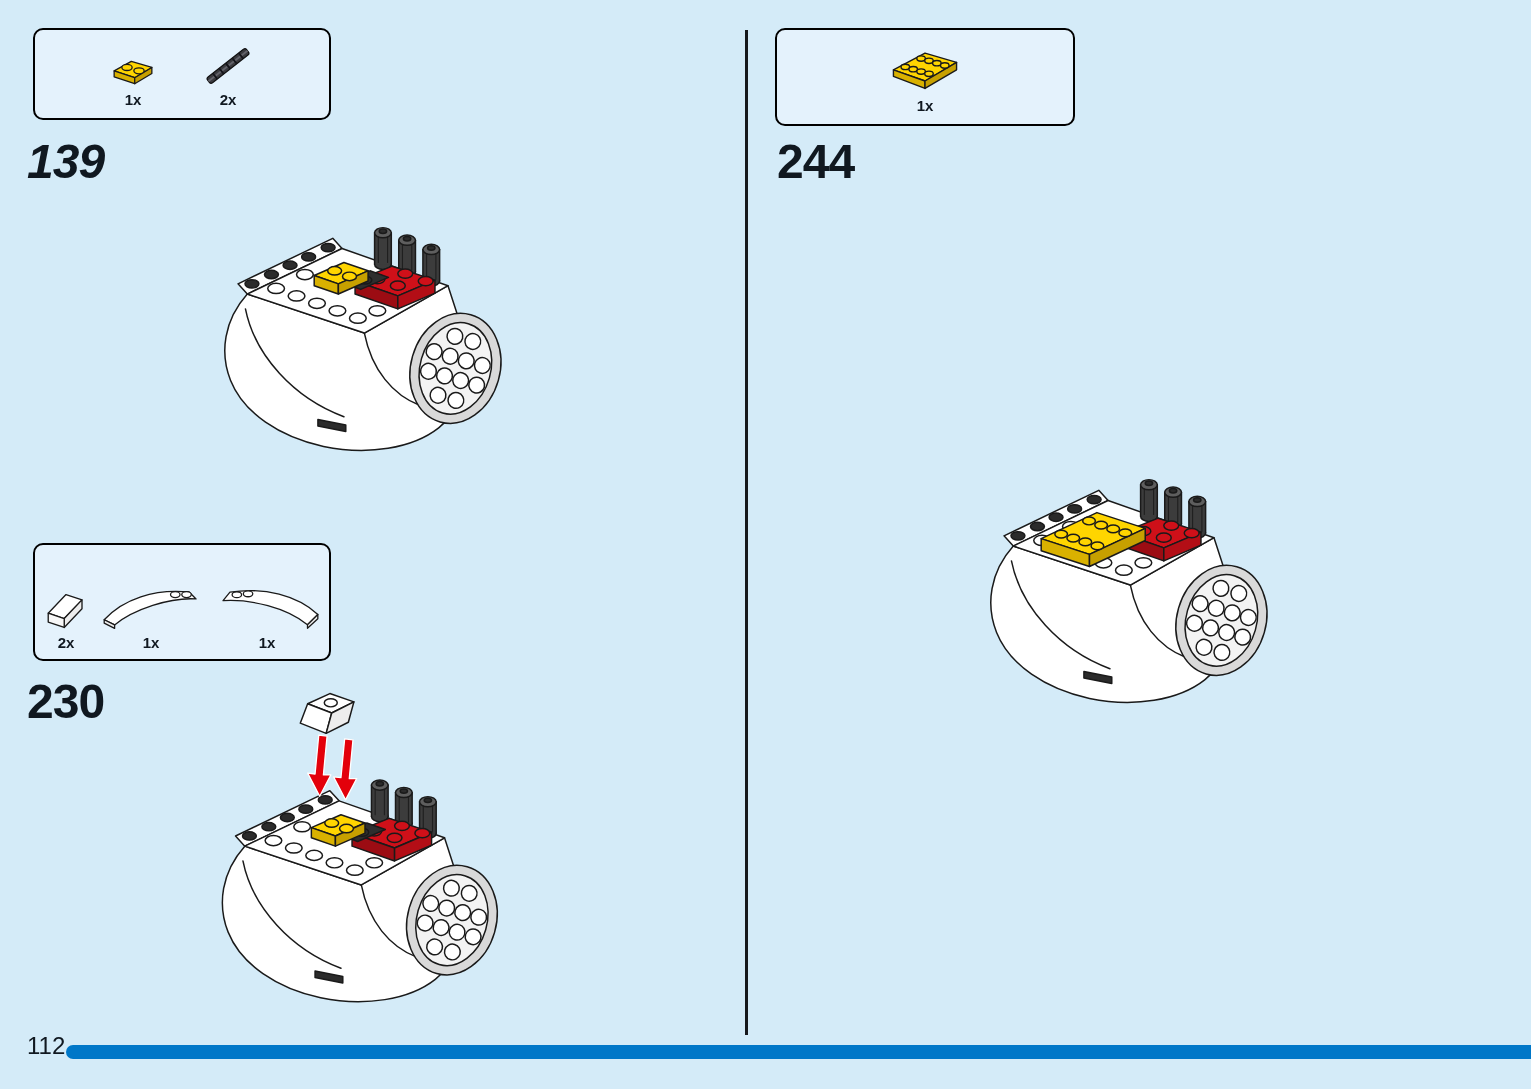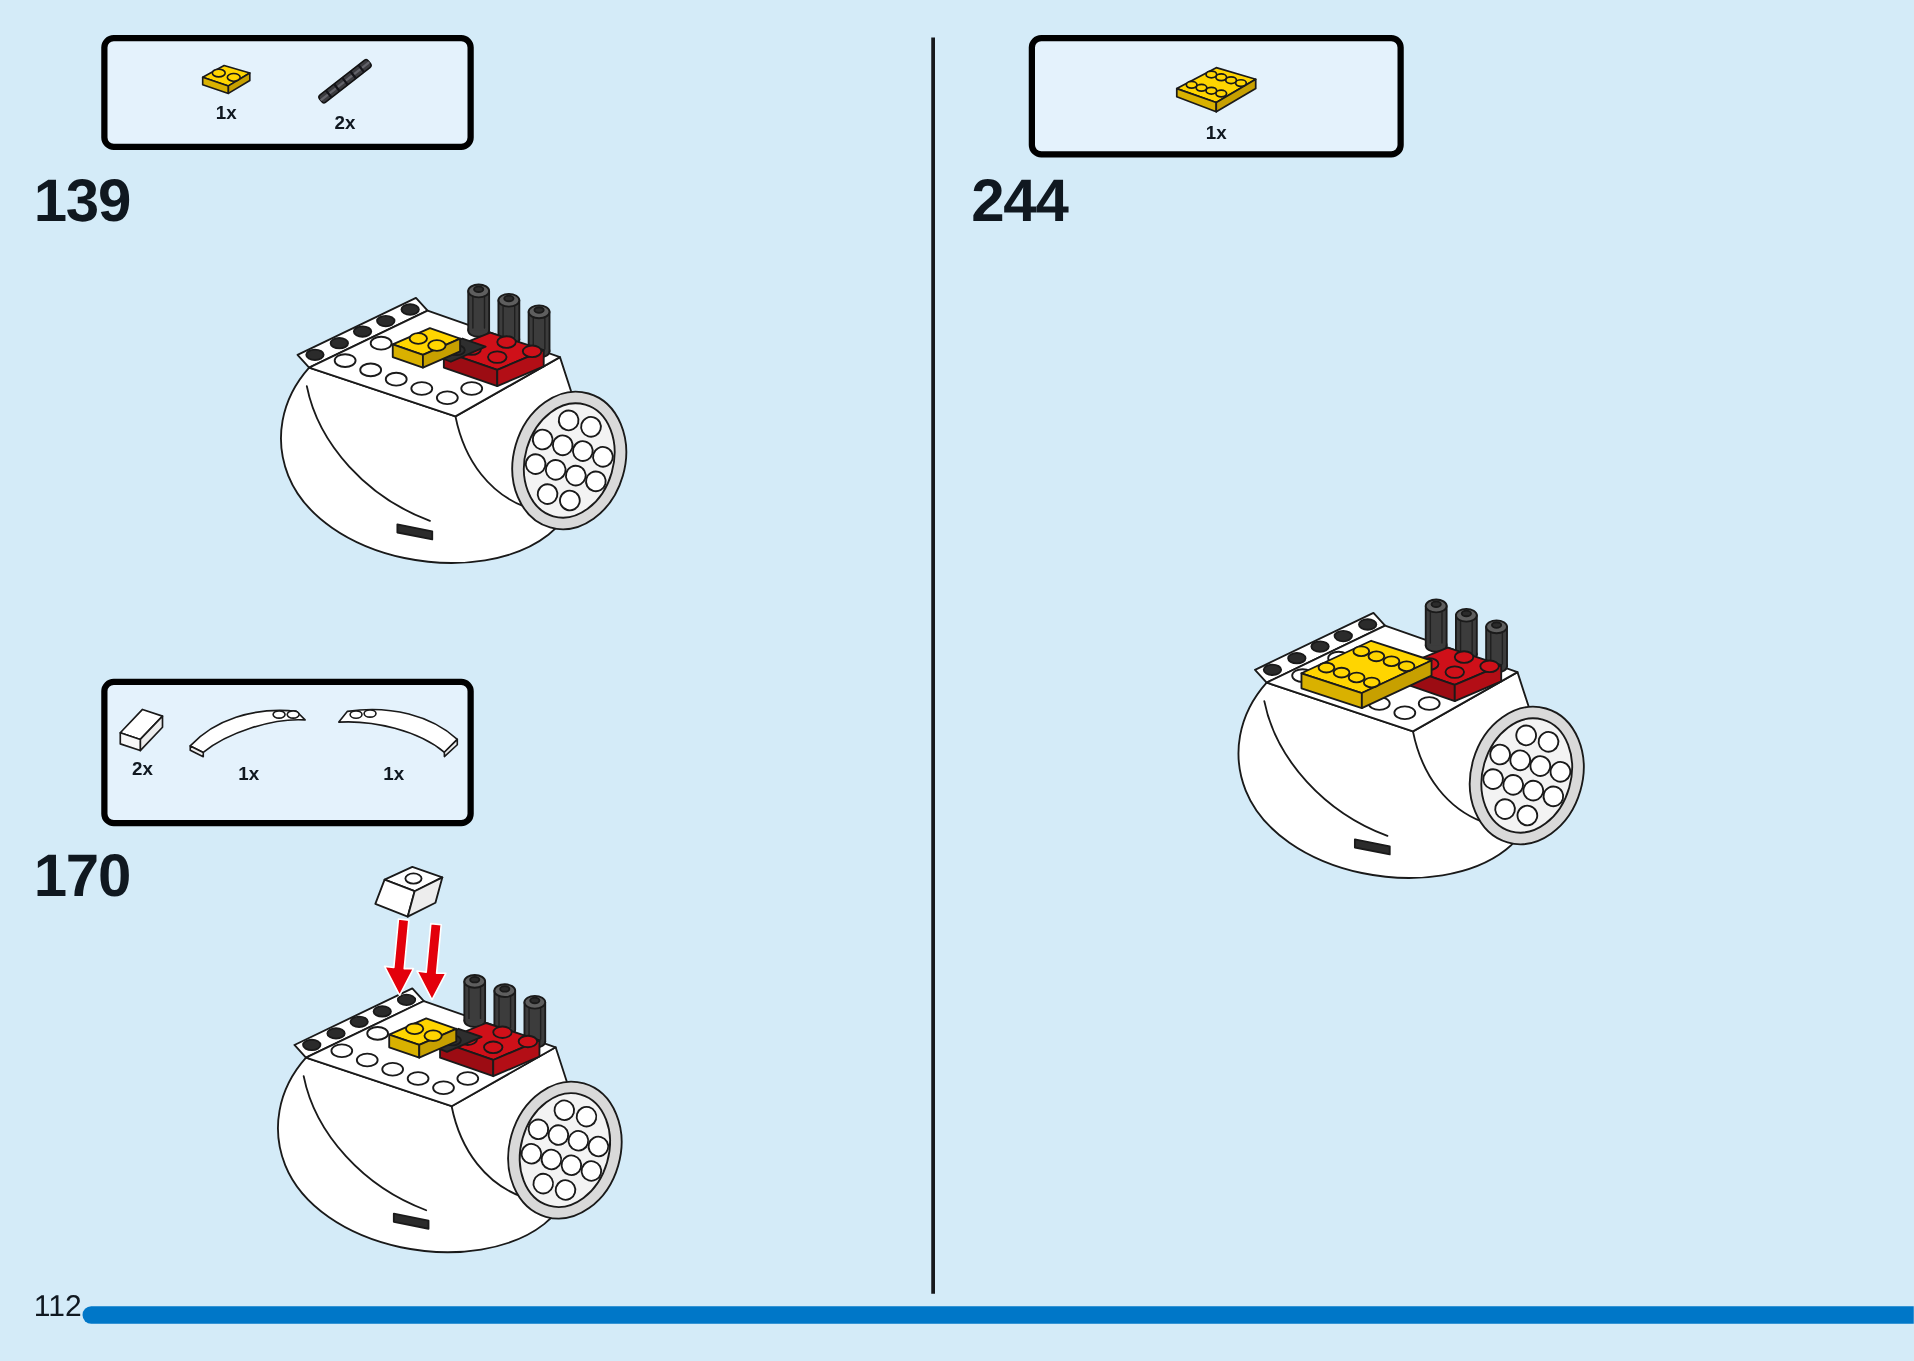--- a/index.html
+++ b/index.html
@@ -6,26 +6,25 @@
   body{
     width:1531px;height:1089px;
     background:#d4ebf8;
     font-family:"Liberation Sans",sans-serif;
     position:relative;overflow:hidden;
     color:#101820;
   }
   .parts-box{
     position:absolute;
     background:#e4f2fc;
-    border:5px solid #000000;
+    border:2px solid #000000;
     border-radius:10px;
-    display:flex;align-items:flex-start;justify-content:center;
+    display:flex;align-items:flex-end;justify-content:center;
     gap:40px;padding:10px 14px;
     box-sizing:border-box;
-    margin-left:48px;
   }
   .part{display:flex;flex-direction:column;align-items:center;}
   .part-count{font-weight:700;font-size:15px;color:#101820;margin-top:3px;}
   .step-number{
     position:absolute;
     font-size:48px;font-weight:700;letter-spacing:-1px;color:#101820;
     line-height:1;
   }
   .illustration{position:absolute;}
   .divider{
@@ -167,21 +166,21 @@
         <g transform="rotate(-38 31 24)">
           <rect x="4" y="20" width="54" height="8" rx="2.5" fill="#3a3a3e" stroke="#111111" stroke-width="1.3"></rect>
           <rect x="4" y="23" width="54" height="2" fill="#63636a"></rect>
           <path d="M13,20 L13,28 M22,20 L22,28 M31,20 L31,28 M40,20 L40,28 M49,20 L49,28" stroke="#15151a" stroke-width="2"></path>
         </g>
       </svg>
       <span class="part-count">2x</span>
     </div>
   </div>
 
-  <div class="step-number" style="left:27px;top:138px;">139</div>
+  <div class="step-number" style="left:27px;top:138px;font-style:italic;">139</div>
 
   <div class="illustration" style="left:182px;top:190px;">
     <svg viewBox="0 0 360 310" width="335" height="288">
       <use href="#nacelle-base"></use>
       <use href="#yellow-small"></use>
     </svg>
   </div>
 
   <div class="parts-box" style="left:33px;top:543px;width:298px;height:118px;gap:8px;padding:8px 8px;">
     <div class="part">
@@ -211,21 +210,21 @@
           <path fill="#ffffff" d="M124,40 C100,18 62,8 22,14 L14,24 C46,22 88,32 112,52 Z"></path>
           <path fill="#ededed" d="M124,40 L112,52 L112,56 L124,45 Z"></path>
           <ellipse cx="30" cy="17" rx="5.5" ry="3.4" fill="#ffffff"></ellipse>
           <ellipse cx="43" cy="16" rx="5.5" ry="3.4" fill="#ffffff"></ellipse>
         </g>
       </svg>
       <span class="part-count">1x</span>
     </div>
   </div>
 
-  <div class="step-number" style="left:27px;top:678px;">170</div>
+  <div class="step-number" style="left:27px;top:678px;">230</div>
 
   <div class="illustration" style="left:180px;top:676px;">
     <svg viewBox="0 0 360 385" width="333" height="356">
       <use href="#nacelle-base" transform="translate(0,72)"></use>
       <use href="#yellow-small" transform="translate(0,72)"></use>
 
       <g stroke="#1a1a1a" stroke-width="1.6" stroke-linejoin="round">
         <path fill="#ffffff" d="M138,30 L162,19 L188,28 L164,40 Z"></path>
         <path fill="#ffffff" d="M138,30 L164,40 L158,62 L130,51 Z"></path>
         <path fill="#ededed" d="M164,40 L188,28 L182,50 L158,62 Z"></path>

